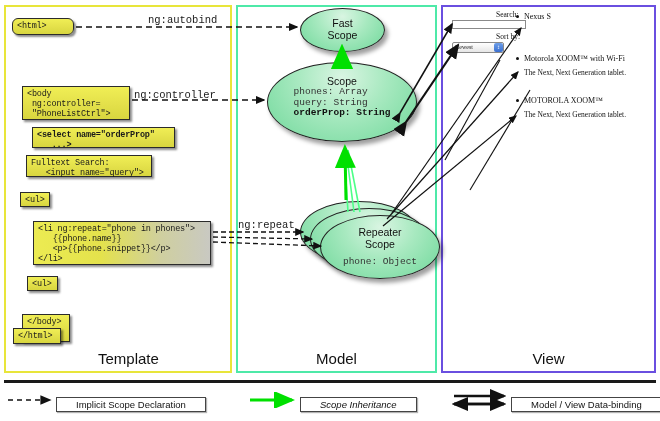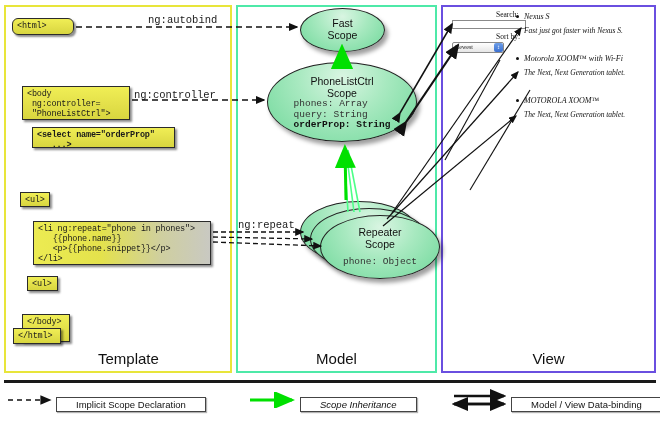--- a/index.html
+++ b/index.html
@@ -151,21 +151,21 @@
   #sortby-arrow {
     position: absolute; left: 46px; top: 33px;
     width: 9px; height: 9px;
     background: linear-gradient(180deg,#6d9ee8 0%, #3a6fd0 100%);
     border-radius: 2px;
     color: #fff;
     font-size: 6px;
     line-height: 9px;
     text-align: center;
   }
-  .phone-item { position: absolute; left: 76px; width: 128px; font-style: italic; }
+  .phone-item { position: absolute; left: 76px; width: 128px; }
   .phone-name {
     font-size: 8px; color: #111;
     font-family: "Liberation Serif", serif;
     white-space: nowrap;
   }
   .phone-bullet {
     position: absolute; left: -8px; top: 3px;
     width: 3px; height: 3px; border-radius: 50%;
     background: #111;
   }
@@ -224,20 +224,22 @@
   <div class="panel" id="panel-view">
     <div class="panel-label">View</div>
   </div>
 
   <div class="codebox" id="box-html">&lt;html&gt;</div>
   <div class="codebox" id="box-body">&lt;body
  ng:controller=
  "PhoneListCtrl"&gt;</div>
   <div class="codebox bold" id="box-select">&lt;select name="orderProp"
    ...&gt;</div>
+  <div class="codebox" id="box-fulltext">Fulltext Search:
+   &lt;input name="query"&gt;</div>
   <div class="codebox" id="box-ul1">&lt;ul&gt;</div>
   <div class="codebox grad-right" id="box-li">&lt;li ng:repeat="phone in phones"&gt;
    {{phone.name}}
    &lt;p&gt;{{phone.snippet}}&lt;/p&gt;
 &lt;/li&gt;</div>
   <div class="codebox" id="box-ul2">&lt;ul&gt;</div>
   <div class="codebox" id="box-bodyend">&lt;/body&gt;</div>
   <div class="codebox" id="box-htmlend">&lt;/html&gt;</div>
 
   <div class="conn-label" id="label-autobind">ng:autobind</div>
@@ -246,21 +248,20 @@
 
   <div class="scope" id="scope-rep3"></div>
   <div class="scope" id="scope-rep2"></div>
 
   <div class="scope" id="scope-root">
     <div class="title">Fast</div>
     <div class="title">Scope</div>
   </div>
 
   <div class="scope" id="scope-ctrl">
-    <div class="title">PhoneListCtrl</div>
     <div class="title">Scope</div>
     <div class="props">
       <div>phones: Array</div>
       <div>query: String</div>
       <div class="strong">orderProp: String</div>
     </div>
   </div>
 
   <div class="scope" id="scope-rep1">
     <div class="title">Repeater</div>
@@ -273,21 +274,20 @@
   <div id="view-inner">
     <div class="view-label" id="search-label">Search:</div>
     <div id="search-input"></div>
     <div class="view-label" id="sortby-label">Sort by:</div>
     <div id="sortby-select">Newest</div>
     <div id="sortby-arrow">↕</div>
 
     <div class="phone-item" id="phone-0">
       <div class="phone-bullet"></div>
       <div class="phone-name">Nexus S</div>
-      <div class="phone-snip">Fast just got faster with Nexus S.</div>
     </div>
     <div class="phone-item" id="phone-1">
       <div class="phone-bullet"></div>
       <div class="phone-name">Motorola XOOM™ with Wi-Fi</div>
       <div class="phone-snip">The Next, Next Generation tablet.</div>
     </div>
     <div class="phone-item" id="phone-2">
       <div class="phone-bullet"></div>
       <div class="phone-name">MOTOROLA XOOM™</div>
       <div class="phone-snip">The Next, Next Generation tablet.</div>

